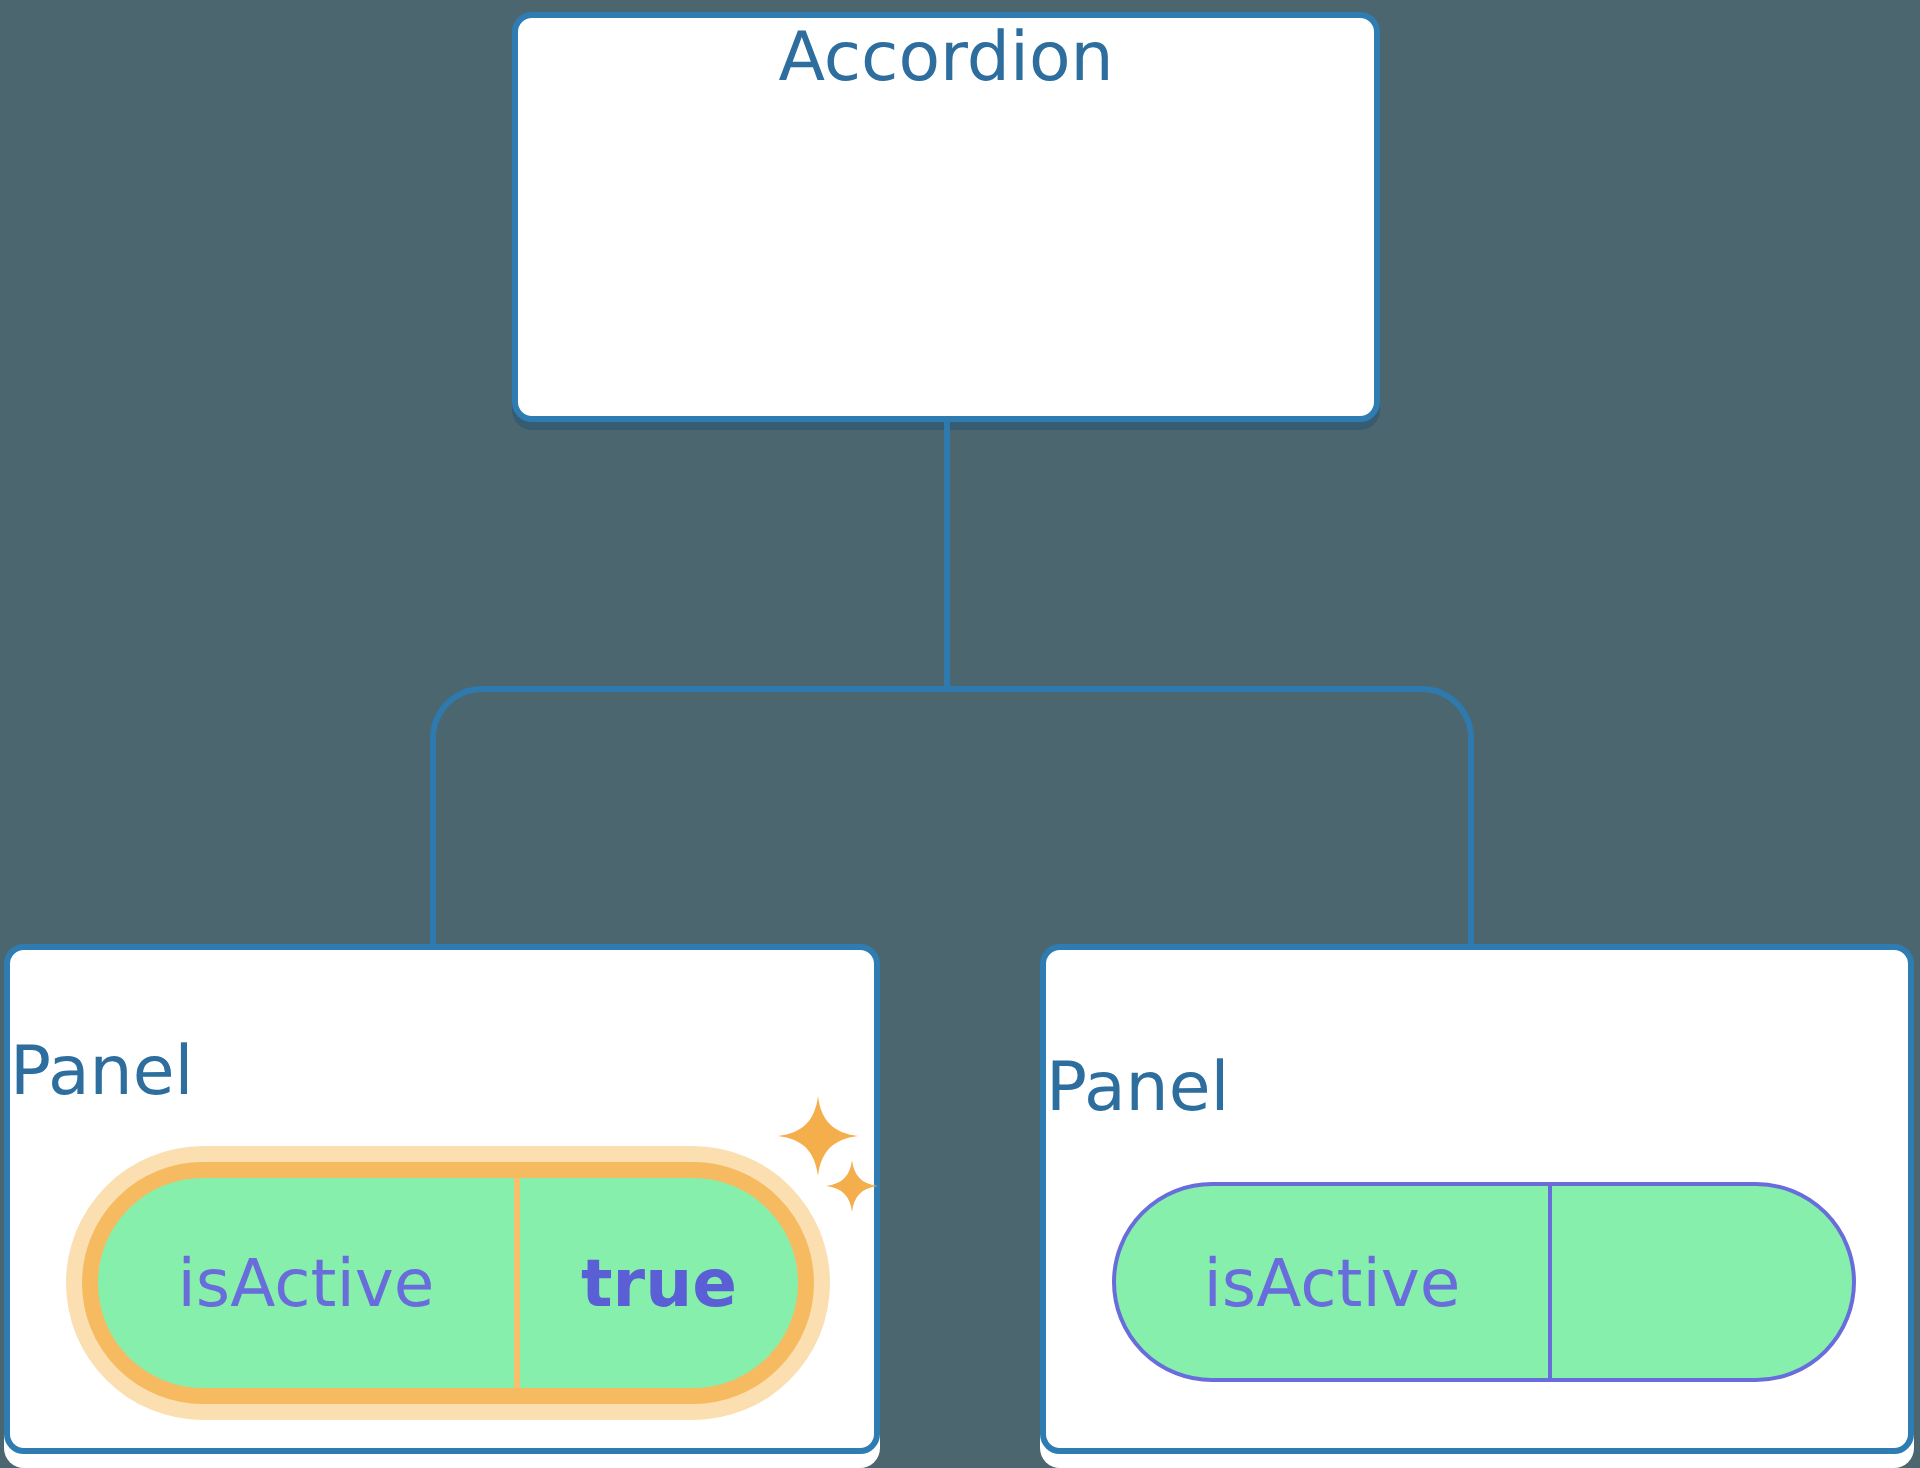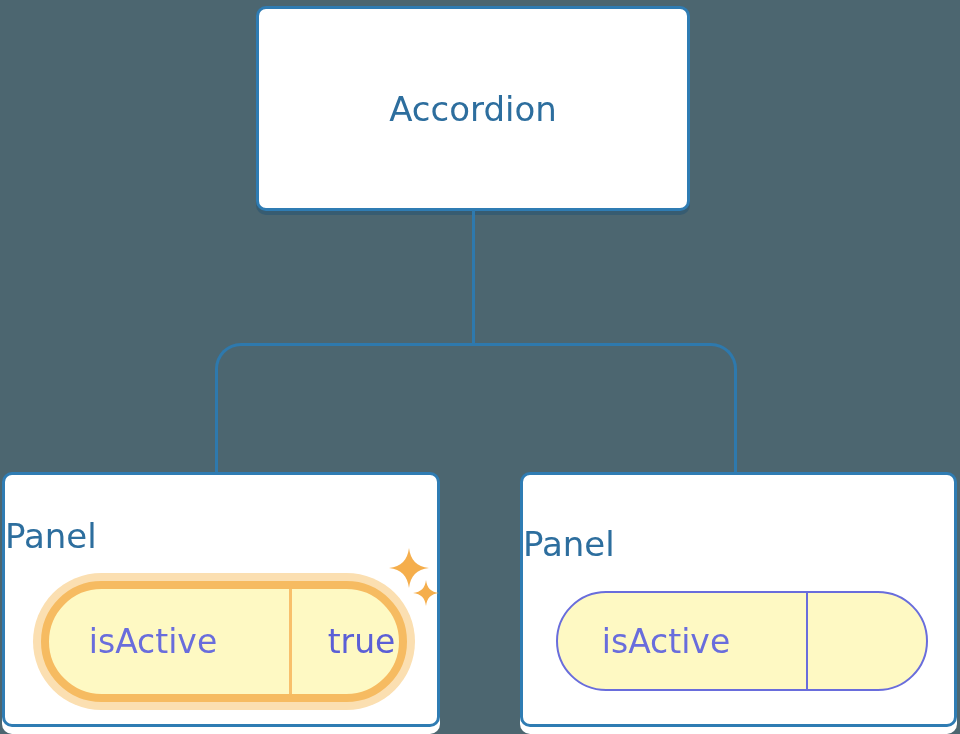--- a/index.html
+++ b/index.html
@@ -13,21 +13,21 @@
   
   .node{
     position:absolute;
     background:#fff;
     border:3px solid var(--node-border,#2F7CB3);
     border-radius:10px;
     box-sizing:border-box;
   }
   .node-root{
     left:256px;top:6px;width:434px;height:205px;
-    display:flex;align-items:center;justify-content:center;
+    display:flex;align-items:flex-start;justify-content:center;
     box-shadow:0 4px 0 rgba(30,80,115,.45);
   }
   .node-title{
     font-size:34px;
     color:var(--node-text,#2D6E9E);
     font-weight:500;
   }
   
   .stem{
     position:absolute;left:472px;top:210px;width:3px;height:135px;
@@ -48,45 +48,44 @@
   .panel-left{left:2px;}
   .panel-right{left:520px;width:437px;}
   .panel .node-title{
     position:absolute;left:0;width:100%;text-align:left;
   }
   .panel-left .node-title{top:41px;}
   .panel-right .node-title{top:49px;}
   
   .pill{
     position:absolute;
-    background:#fef9c3;
+    background:#86efac;
     border-radius:999px;
     box-sizing:border-box;
     display:flex;align-items:stretch;
     overflow:hidden;
-    gap:32px;
   }
   .pill-active{
     left:36px;top:106px;width:366px;height:121px;
     border:8px solid var(--highlight-border,#F6BB61);
     box-shadow:0 0 0 8px var(--highlight-glow,#FBDFB1);
   }
   .pill-inactive{
     left:33px;top:116px;width:372px;height:100px;
     border:2px solid var(--state-border,#696DDC);
   }
   .pill .cell{
     display:flex;align-items:center;justify-content:center;
     font-size:33px;
     color:var(--state-text,#696DDC);
   }
   .pill-active .cell-name{width:208px;}
   .pill-inactive .cell-name{width:216px;}
   .pill .cell-value{flex:1;}
-  .pill-active .cell-value{font-weight:normal;color:#5B5FD6;}
+  .pill-active .cell-value{font-weight:bold;color:#5B5FD6;}
   .divider-active{width:3px;background:#F8C06C;}
   .divider-inactive{width:2px;background:var(--state-border,#696DDC);}
   
   .sparkle{position:absolute;}
   .sparkle svg{display:block;width:100%;height:100%;}
   .sparkle-large{left:384px;top:73px;width:40px;height:40px;}
   .sparkle-small{left:408px;top:105px;width:26px;height:26px;}
 </style>
 </head>
 <body>

